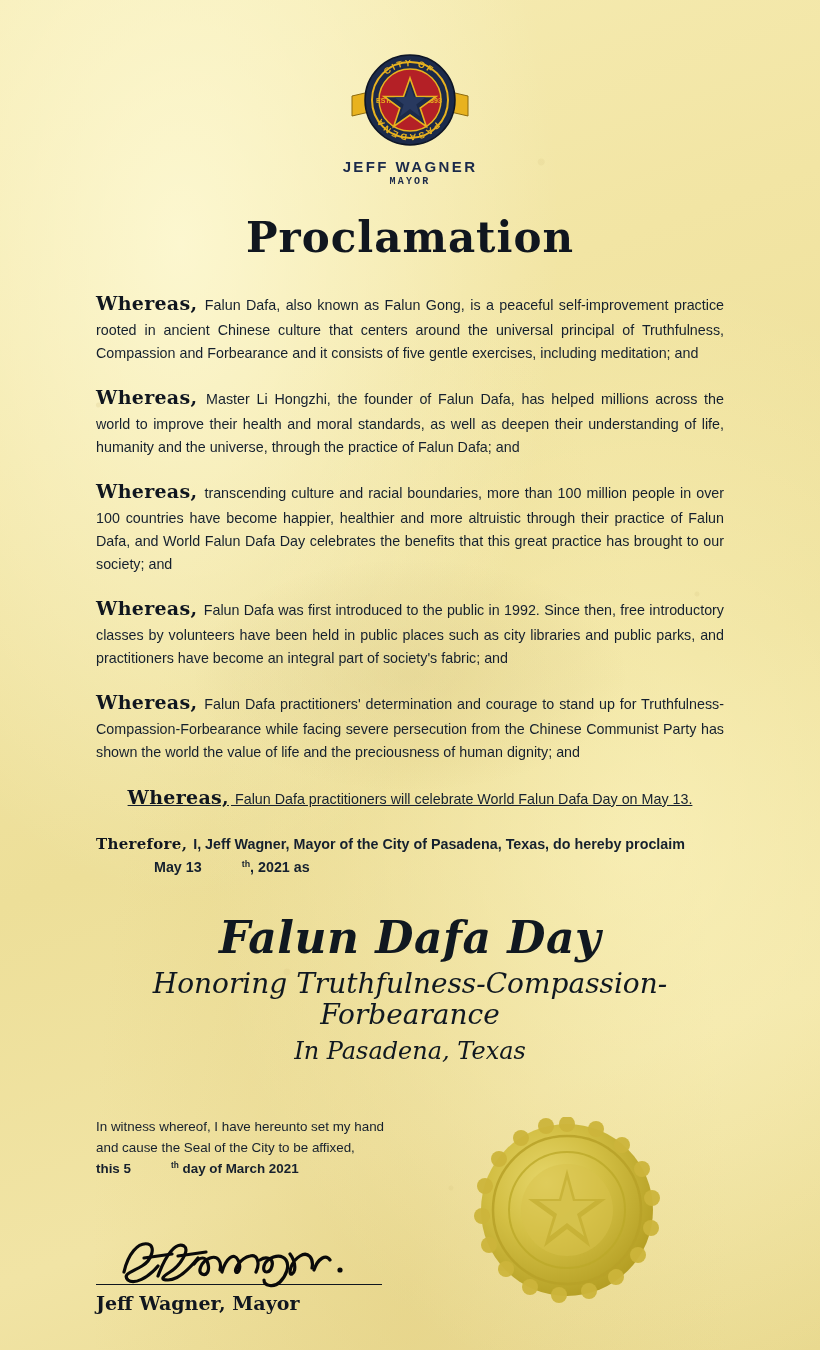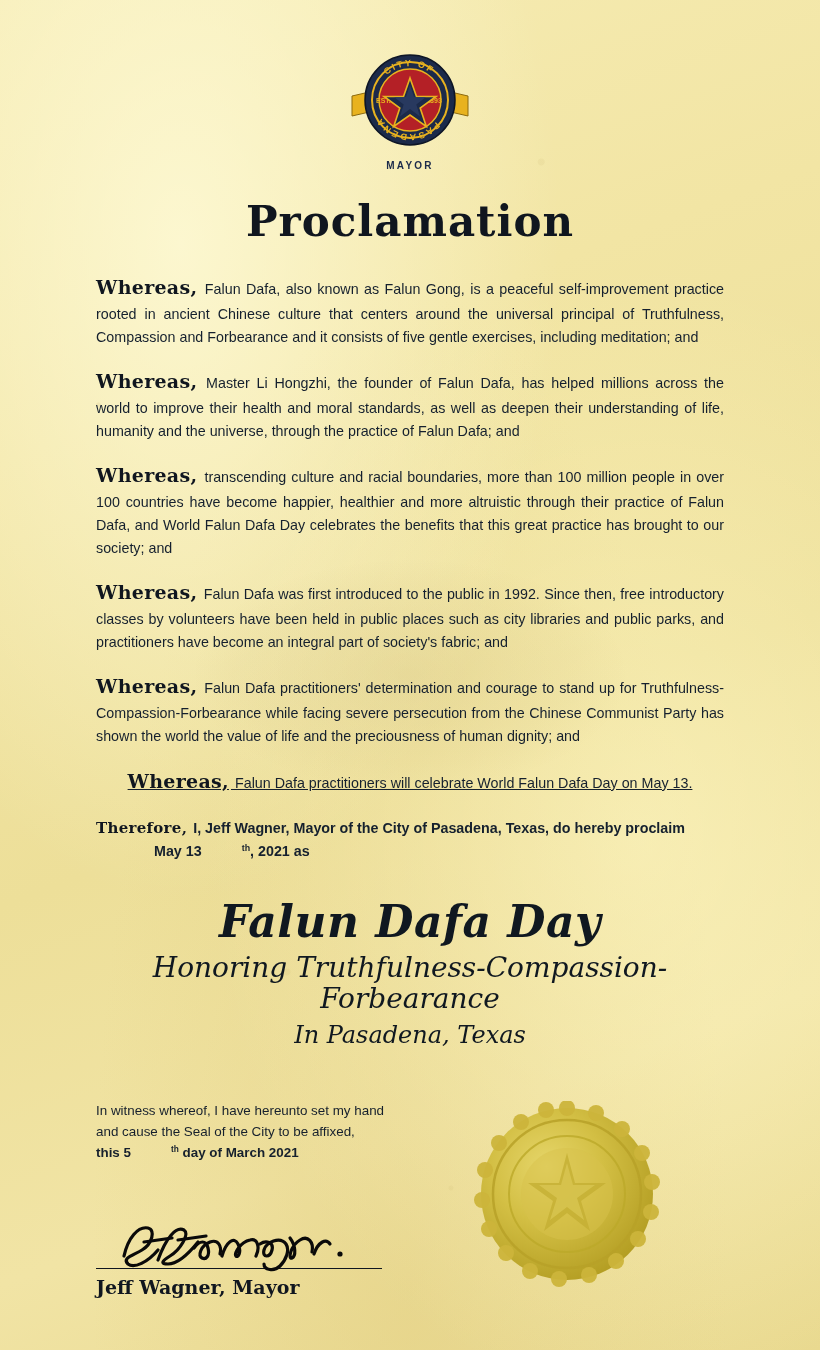--- a/index.html
+++ b/index.html
@@ -71,25 +71,26 @@
   }
   .city-name {
     margin-top: 10px;
     font-family: "Liberation Sans", sans-serif;
     font-size: 15px;
     font-weight: bold;
     letter-spacing: 2.4px;
     color: #1b2a4a;
   }
   .mayor-title {
-    margin-top: 12px;
+    margin-top: 1px;
     font-size: 10px;
     font-weight: bold;
     letter-spacing: 2.2px;
     color: #1b2a4a;
+    font-family: Liberation Mono, monospace;
   }
 
   
   .proclamation {
     margin-top: 26px;
     text-align: center;
     font-family: "DejaVu Serif", serif;
     font-weight: bold;
     font-size: 42px;
     letter-spacing: 1px;
@@ -233,20 +234,21 @@
           <text font-family="Liberation Sans, sans-serif" font-size="9" font-weight="bold" fill="#e8b21f" letter-spacing="2">
             <textPath href="#arcBot" startOffset="22%">PASADENA</textPath>
           </text>
           <text x="28" y="51" font-family="Liberation Sans, sans-serif" font-size="7" font-weight="bold" fill="#e8b21f">EST.</text>
           <text x="86" y="51" font-family="Liberation Sans, sans-serif" font-size="7" font-weight="bold" fill="#e8b21f" text-anchor="middle">1893</text>
 
           <polygon points="62,26 68.5,44.5 88,44.5 72.2,56 78.3,74.5 62,63 45.7,74.5 51.8,56 36,44.5 55.5,44.5" fill="#1b2a4a" stroke="#e8b21f" stroke-width="1.6"></polygon>
           <polygon points="62,33 66,45 78,45 68.3,52.5 72,64.5 62,57 52,64.5 55.7,52.5 46,45 58,45" fill="#2a3c63" opacity="0.85"></polygon>
         </svg>
       </div>
+      <div class="city-name">JEFF WAGNER</div>
       <div class="mayor-title">MAYOR</div>
     </div>
 
     <div class="proclamation">Proclamation</div>
 
     <div class="body">
 
       <p class="para">
         <span class="lead">Whereas,</span><span> Falun Dafa, also known as Falun Gong, is a peaceful self-improvement practice rooted in ancient Chinese culture that centers around the universal principal of Truthfulness, Compassion and Forbearance and it consists of five gentle exercises, including meditation; and</span>
       </p>

